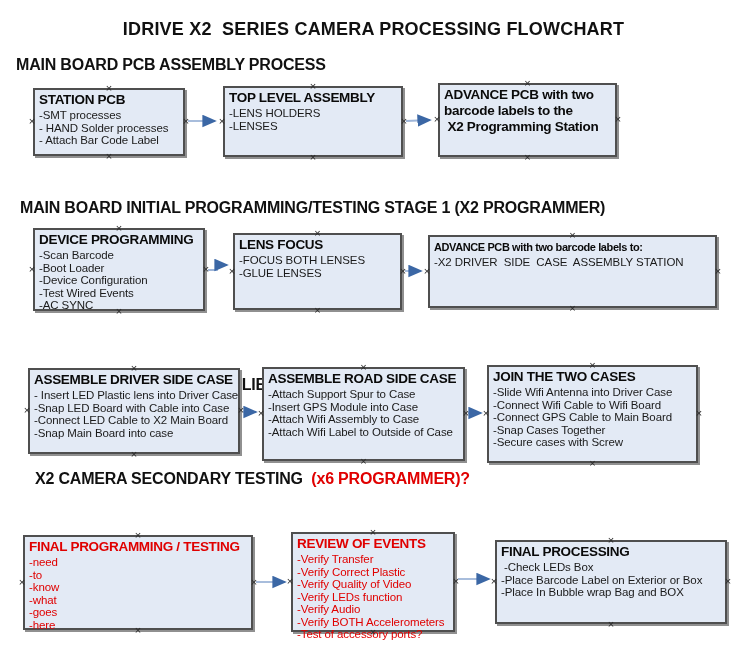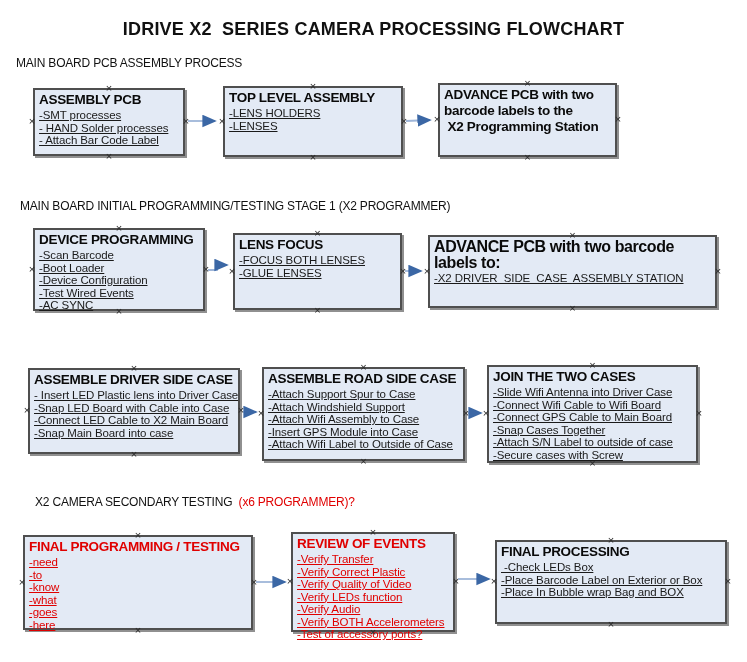--- a/index.html
+++ b/index.html
@@ -6,36 +6,36 @@
   .canvas{
     position:relative;width:747px;height:662px;background:#ffffff;
     font-family:"Liberation Sans","DejaVu Sans",sans-serif;color:#111;
     overflow:hidden;
   }
   .page-title{
     position:absolute;top:19px;left:0;right:0;text-align:center;
     font-size:18px;font-weight:bold;white-space:pre;letter-spacing:0.2px;
   }
   .sec-h{
-    position:absolute;font-size:12px;font-weight:normal;white-space:pre;letter-spacing:-0.2px;
+    position:absolute;font-size:16px;font-weight:bold;white-space:pre;letter-spacing:-0.2px;
   }
   .sec-h .red-part{color:#e00000;}
   .box{
     position:absolute;box-sizing:border-box;
     background:#e3eaf5;border:2px solid #4f4f4f;
     box-shadow:2px 2px 0 #909090;
     padding:2px 4px;overflow:visible;
   }
   .bt{
     font-size:13.5px;font-weight:bold;line-height:16px;margin-bottom:1px;
     white-space:pre-wrap;letter-spacing:-0.3px;color:#0a0a0a;
   }
-  .bt.t13{font-size:16px;letter-spacing:-0.4px;}
+  .bt.t13{font-size:11px;letter-spacing:-0.4px;}
   .bi{
-    font-size:11.5px;line-height:12.5px;white-space:pre;letter-spacing:-0.1px;color:#1a1a1a;text-decoration:underline;
+    font-size:11.5px;line-height:12.5px;white-space:pre;letter-spacing:-0.1px;color:#1a1a1a;
   }
   .box.red .bt,.box.red .bi{color:#e00000;}
   .ax{
     position:absolute;font-size:11px;line-height:8px;color:#2a2a2a;font-weight:normal;
     width:8px;height:8px;text-align:center;pointer-events:none;
   }
   .ax.t{top:-6px;left:50%;margin-left:-4px;}
   .ax.b{bottom:-6px;left:50%;margin-left:-4px;}
   .ax.l{left:-7px;top:50%;margin-top:-5px;}
   .ax.r{right:-7px;top:50%;margin-top:-5px;}
@@ -44,28 +44,28 @@
 </head>
 <body>
 
 <div class="canvas">
 
   <div class="page-title">IDRIVE X2  SERIES CAMERA PROCESSING FLOWCHART</div>
 
   <div class="sec-h" style="left:16px;top:56px;">MAIN BOARD PCB ASSEMBLY PROCESS</div>
   <div class="sec-h" style="left:20px;top:199px;">MAIN BOARD INITIAL PROGRAMMING/TESTING STAGE 1 (X2 PROGRAMMER)</div>
   <div class="sec-h" style="left:31px;top:348px;margin-top:28px;">X2 CAMERA CASE ASSEMBLIES</div>
-  <div class="sec-h" style="left:35px;top:495px;"><span>X2 CAMERA SECONDARY TESTING </span><span class="red-part"> (x6 PROGRAMMER)?</span></div>
+  <div class="sec-h" style="left:35px;top:470px;"><span>X2 CAMERA SECONDARY TESTING </span><span class="red-part"> (x6 PROGRAMMER)?</span></div>
 
   <div class="box" style="left:33px;top:88px;width:152px;height:68px">
     <span class="ax t">×</span>
       <span class="ax b">×</span>
       <span class="ax l">×</span>
       <span class="ax r">×</span>
-    <div class="bt">ASSEMBLY PCB</div>
+    <div class="bt">STATION PCB</div>
     <div class="bi">-SMT processes</div>
     <div class="bi">- HAND Solder processes</div>
     <div class="bi">- Attach Bar Code Label</div>
   </div>
 
   <div class="box" style="left:223px;top:86px;width:180px;height:71px">
     <span class="ax t">×</span>
       <span class="ax b">×</span>
       <span class="ax l">×</span>
       <span class="ax r">×</span>
@@ -128,37 +128,35 @@
     <div class="bi">-Snap Main Board into case</div>
   </div>
 
   <div class="box" style="left:262px;top:367px;width:203px;height:94px">
     <span class="ax t">×</span>
       <span class="ax b">×</span>
       <span class="ax l">×</span>
       <span class="ax r">×</span>
     <div class="bt">ASSEMBLE ROAD SIDE CASE</div>
     <div class="bi">-Attach Support Spur to Case</div>
-    <div class="bi">-Attach Windshield Support</div>
+    <div class="bi">-Insert GPS Module into Case</div>
     <div class="bi">-Attach Wifi Assembly to Case</div>
-    <div class="bi">-Insert GPS Module into Case</div>
     <div class="bi">-Attach Wifi Label to Outside of Case</div>
   </div>
 
   <div class="box" style="left:487px;top:365px;width:211px;height:98px">
     <span class="ax t">×</span>
       <span class="ax b">×</span>
       <span class="ax l">×</span>
       <span class="ax r">×</span>
     <div class="bt">JOIN THE TWO CASES</div>
     <div class="bi">-Slide Wifi Antenna into Driver Case</div>
     <div class="bi">-Connect Wifi Cable to Wifi Board</div>
     <div class="bi">-Connect GPS Cable to Main Board</div>
     <div class="bi">-Snap Cases Together</div>
-    <div class="bi">-Attach S/N Label to outside of case</div>
     <div class="bi">-Secure cases with Screw</div>
   </div>
 
   <div class="box red" style="left:23px;top:535px;width:230px;height:95px">
     <span class="ax t">×</span>
       <span class="ax b">×</span>
       <span class="ax l">×</span>
       <span class="ax r">×</span>
     <div class="bt">FINAL PROGRAMMING / TESTING</div>
     <div class="bi">-need</div>

